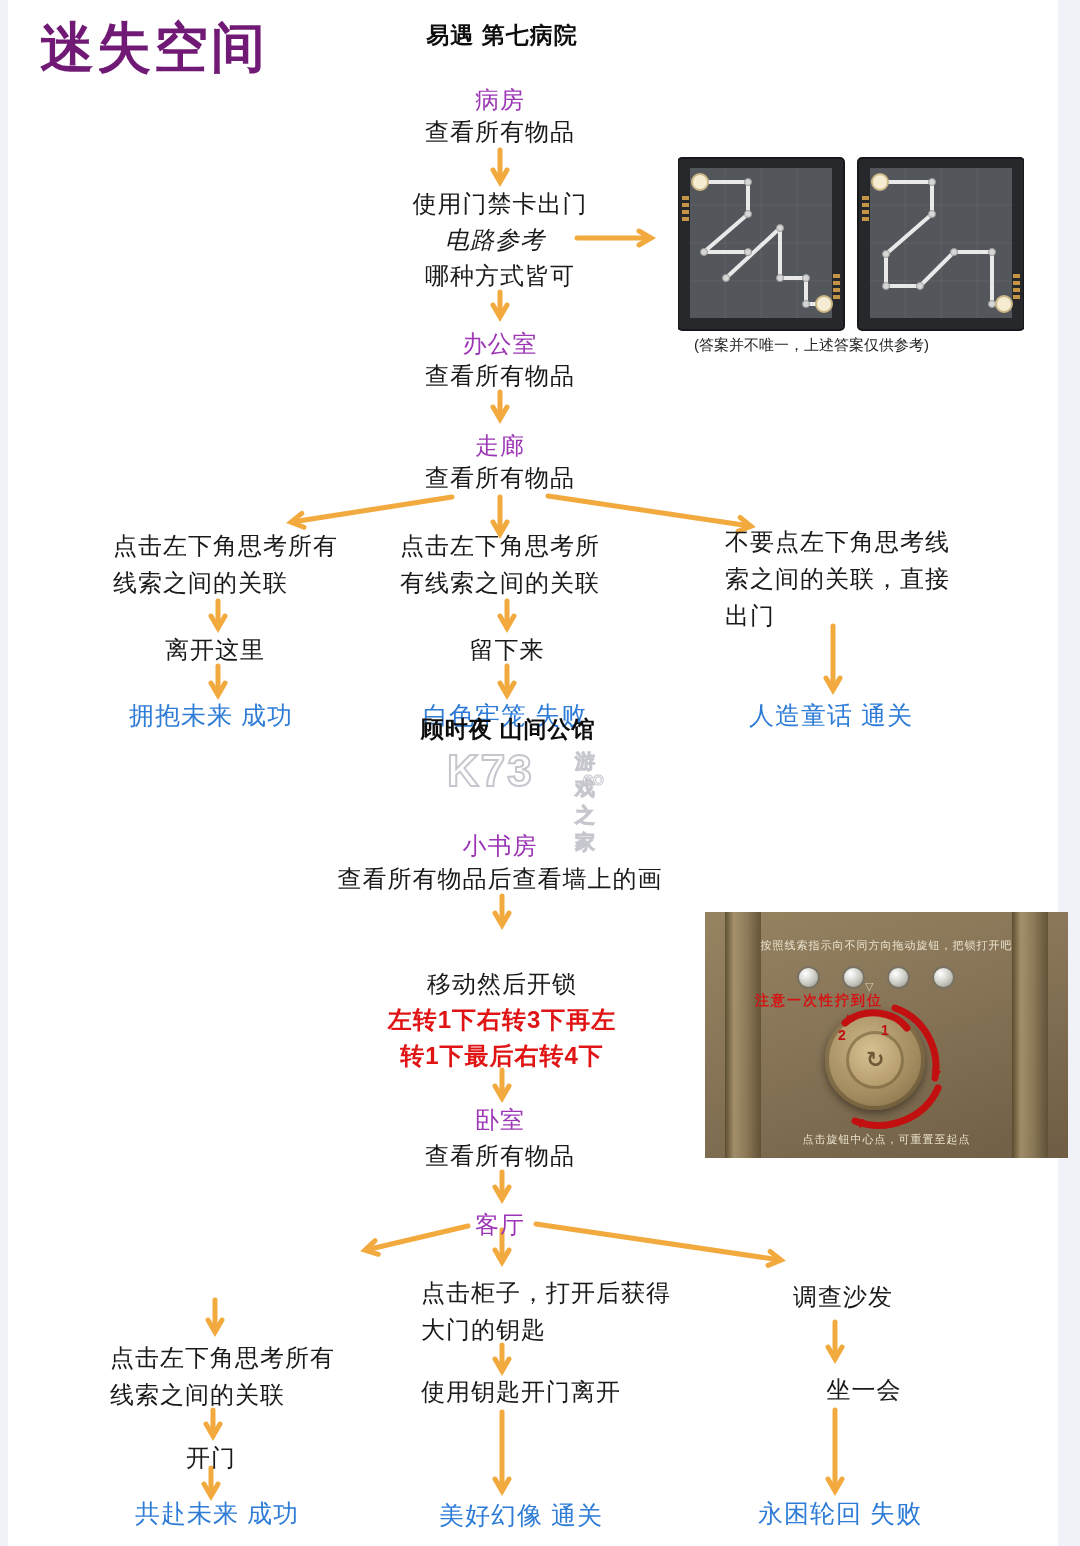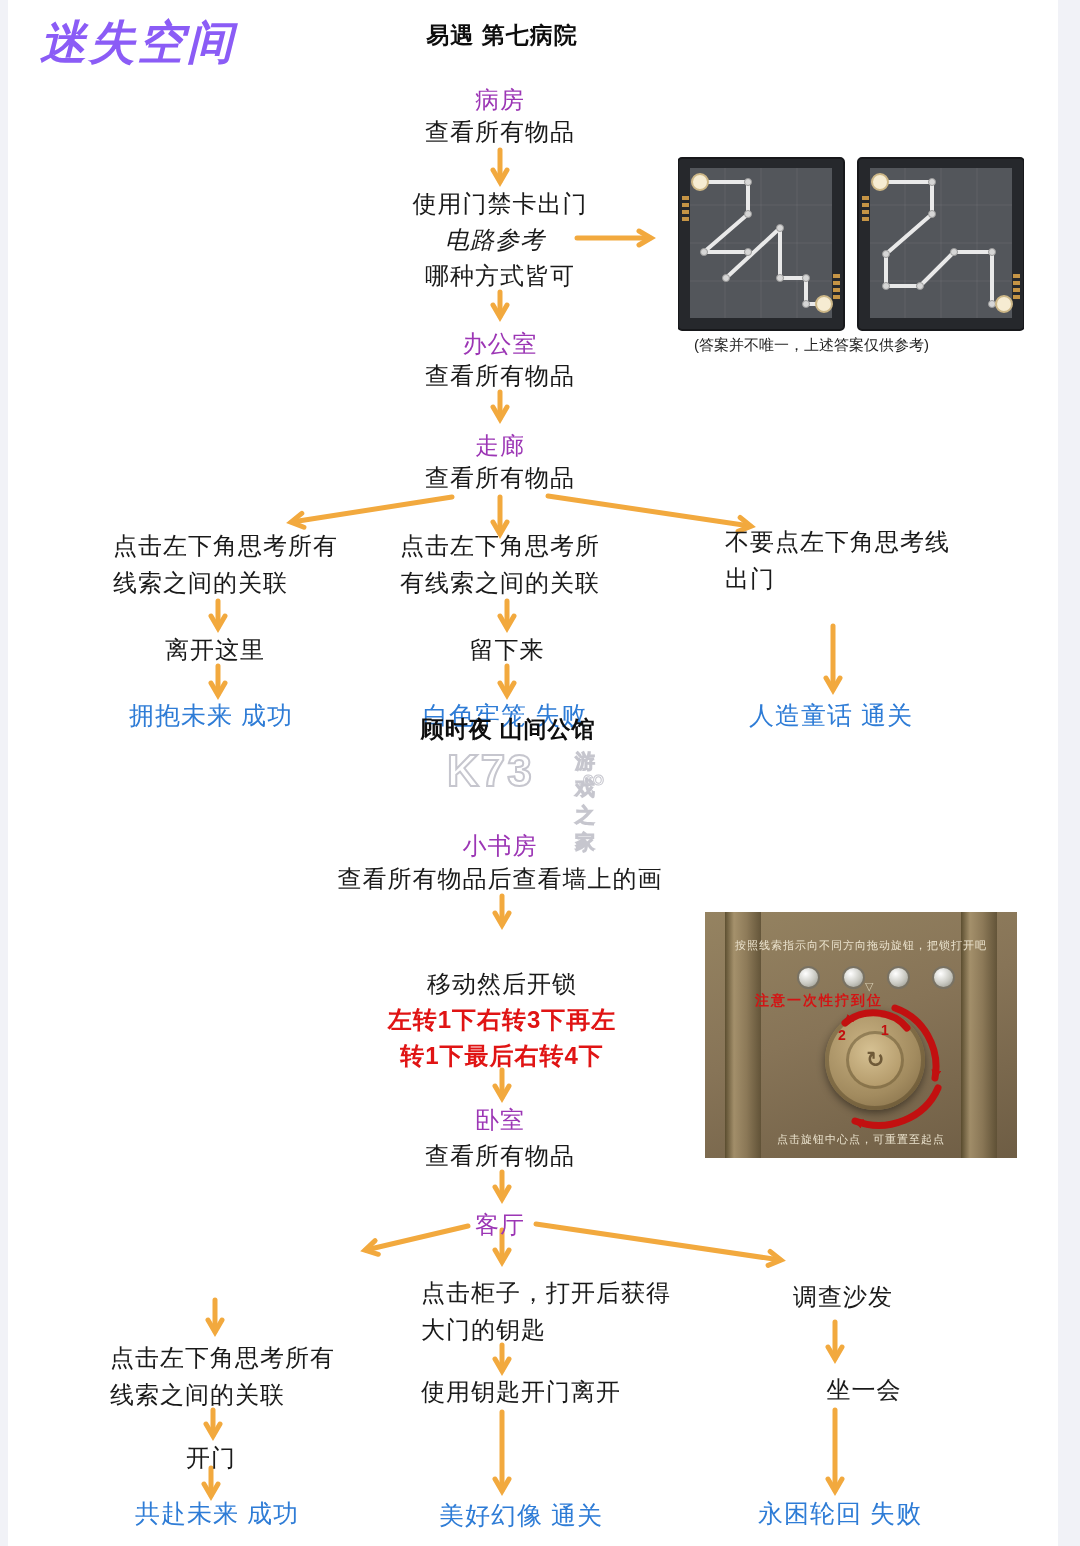--- a/index.html
+++ b/index.html
@@ -7,29 +7,29 @@
   #canvas{position:relative;width:1080px;height:1546px;background:#ffffff;overflow:hidden;}
   .edge{position:absolute;top:0;bottom:0;background:var(--edge,#f1f2f7);}
   .edge.l{left:0;width:8px;}
   .edge.r{right:0;width:22px;}
   .t{position:absolute;font-size:24px;color:var(--text,#1a1a1a);white-space:nowrap;letter-spacing:1px;}
   .c{transform:translateX(-50%);}
   .room{color:var(--room,#9c36b5);}
   .end{color:var(--ending,#2e7cd6);font-size:25px;}
   .red{color:var(--warning,#e01414);font-weight:700;}
   .blk{line-height:37px;}
-  .page-title{font-size:46px;font-weight:800;letter-spacing:3px;color:#8b5cf6;font-style:italic;}
+  .page-title{font-size:54px;font-weight:800;letter-spacing:3px;color:#701a75;}
   .sec-h{font-size:23px;font-weight:700;color:#0d0d0d;}
   .cap{font-size:15px;letter-spacing:0;color:#222;}
   svg.arrows{position:absolute;left:0;top:0;pointer-events:none;}
   .ar{stroke:var(--arrow,#f2a93e);stroke-width:5;stroke-linecap:round;fill:none;}
   
   .circuit-wrap{position:absolute;left:678px;top:156px;width:346px;height:176px;}
   
-  .lock{position:absolute;left:705px;top:912px;width:312px;height:246px;overflow:hidden;
+  .lock{position:absolute;left:705px;top:912px;width:363px;height:246px;overflow:hidden;
         background:linear-gradient(160deg,#958361 0%,#877457 45%,#6e5d44 100%);}
   .pillar{position:absolute;top:0;bottom:0;width:36px;
         background:linear-gradient(90deg,#544729 0%,#a8946e 25%,#8d7a58 60%,#5c4e33 100%);opacity:.85;}
   .pillar.pl{left:20px;} .pillar.pr{right:20px;}
   .lock-text{position:absolute;width:100%;text-align:center;font-size:11px;color:#ece4cf;letter-spacing:1px;}
   .lk-light{position:absolute;width:19px;height:19px;border-radius:50%;
         background:radial-gradient(circle at 35% 30%,#ffffff,#c9c9c2 55%,#8f8f86);
         border:2px solid #797263;top:54px;}
   .lk-warn{position:absolute;left:50px;top:80px;font-size:14px;font-weight:700;color:#d41414;letter-spacing:2px;}
   .lk-tri{position:absolute;left:160px;top:68px;font-size:11px;color:#d6cdb2;}
@@ -112,20 +112,21 @@
 
   <div class="t blk" style="left:400px;top:527px;">
     <div>点击左下角思考所</div>
     <div>有线索之间的关联</div>
   </div>
   <div class="t c" style="left:507px;top:634px;">留下来</div>
   <div class="t end c" style="left:505px;top:699px;">白色牢笼 失败</div>
 
   <div class="t blk" style="left:725px;top:523px;">
     <div>不要点左下角思考线</div>
+    <div>索之间的关联，直接</div>
     <div>出门</div>
   </div>
   <div class="t end c" style="left:831px;top:699px;">人造童话 通关</div>
 
   <div class="circuit-wrap">
     <svg width="346" height="176">
 
       <g>
         <rect x="0" y="2" width="166" height="172" rx="4" fill="#26282c" stroke="#17181b" stroke-width="2"></rect>
         <rect x="12" y="12" width="142" height="150" fill="#53565b"></rect>

